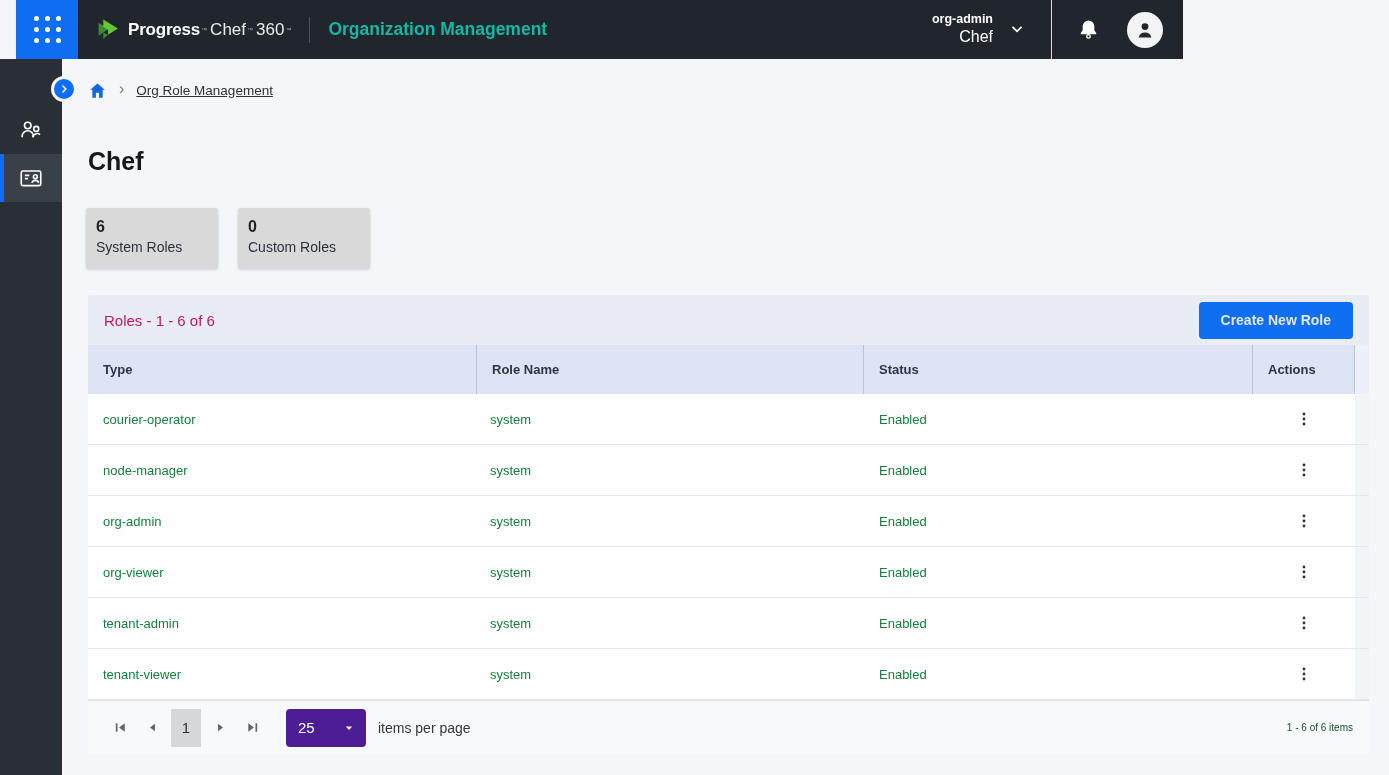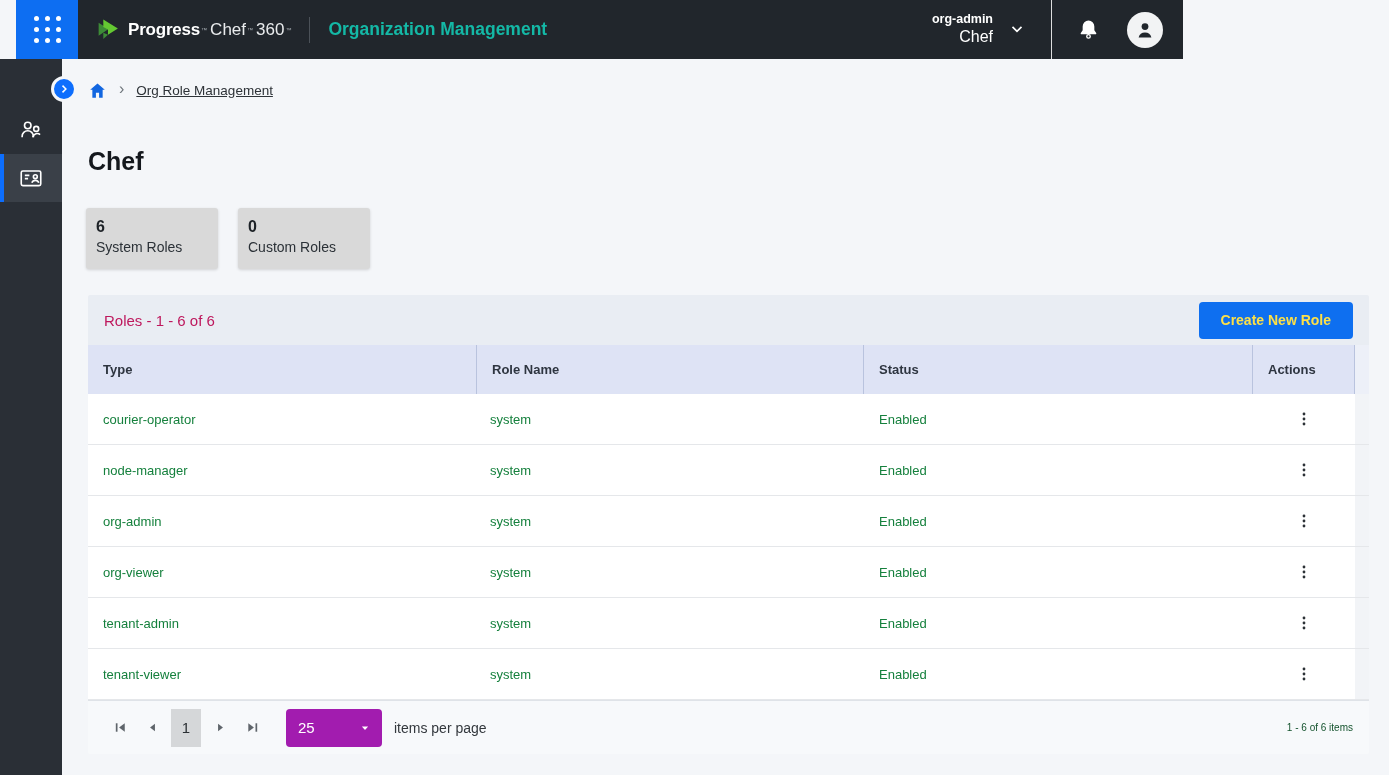--- a/index.html
+++ b/index.html
@@ -67,21 +67,21 @@
   .stat-value { font-size:16px; font-weight:bold; color:#1d2227; line-height:1.3; }
   .stat-label { font-size:14px; color:#2b3137; line-height:1.4; }
 
   
   .table-card { margin:26px 0 0 26px; width:1281px; border-radius:2px; }
 
   .toolbar { height:50px; background:#e9edf3; display:flex; align-items:center;
              padding:0 16px; border-radius:2px 2px 0 0; }
   .toolbar-title { font-size:15px; color:#be185d; }
   .btn-primary { margin-left:auto; height:37px; padding:0 22px; background:#0e6ff0;
-                 color:#fde047; font-size:14px; font-weight:bold; border:none; border-radius:4px;
+                 color:#e5e5e5; font-size:14px; font-weight:bold; border:none; border-radius:4px;
                  cursor:pointer; font-family:"Liberation Sans",sans-serif; }
 
   .thead { display:flex; height:49px; background:#dee3f5; }
   .th { display:flex; align-items:center; padding-left:15px; font-size:13px; font-weight:bold;
         color:#2e3540; border-right:1px solid #b9c3de; }
   .th.c1 { width:387px; } .th.c2 { width:389px; } .th.c3 { width:389px; } .th.c4 { width:102px; }
   .th.gutter { flex:1; border-right:none; background:#edf0f8; padding:0; }
 
   .trow { display:flex; height:51px; background:#fff; border-bottom:1px solid #e5e7ea; }
   .td { display:flex; align-items:center; padding-left:15px; font-size:13px; color:#15803d; }
@@ -92,21 +92,21 @@
   .kebab { background:none; border:none; cursor:pointer; width:30px; height:30px;
            display:flex; align-items:center; justify-content:center; }
 
   .tfoot { height:54px; background:#f7f9fb; border-top:1px solid #dfe3e8;
            display:flex; align-items:center; padding:0 16px; border-radius:0 0 2px 2px; }
   .pager-btn { width:32px; height:32px; background:none; border:none; cursor:pointer;
                display:flex; align-items:center; justify-content:center; }
   .page-current { width:30px; height:38px; background:#d5d7d9; display:flex; align-items:center;
                   justify-content:center; font-size:15px; color:#2b3034; margin:0 3px;
                   cursor:default; border:none; }
-  .page-size { width:96px; height:38px; background:#a21caf; color:#fff; border:none;
+  .page-size { width:80px; height:38px; background:#4c1d95; color:#fff; border:none;
                border-radius:4px; margin-left:18px; display:flex; align-items:center;
                padding:0 12px; cursor:pointer; font-size:15px; font-family:"Liberation Sans",sans-serif; }
   .page-size .caret { margin-left:auto; }
   .per-page-label { font-size:14px; color:#33383d; margin-left:12px; }
   .range-label { margin-left:auto; font-size:10px; color:#14532d; }
 </style>
 </head>
 <body>
 
 <header class="topbar">

